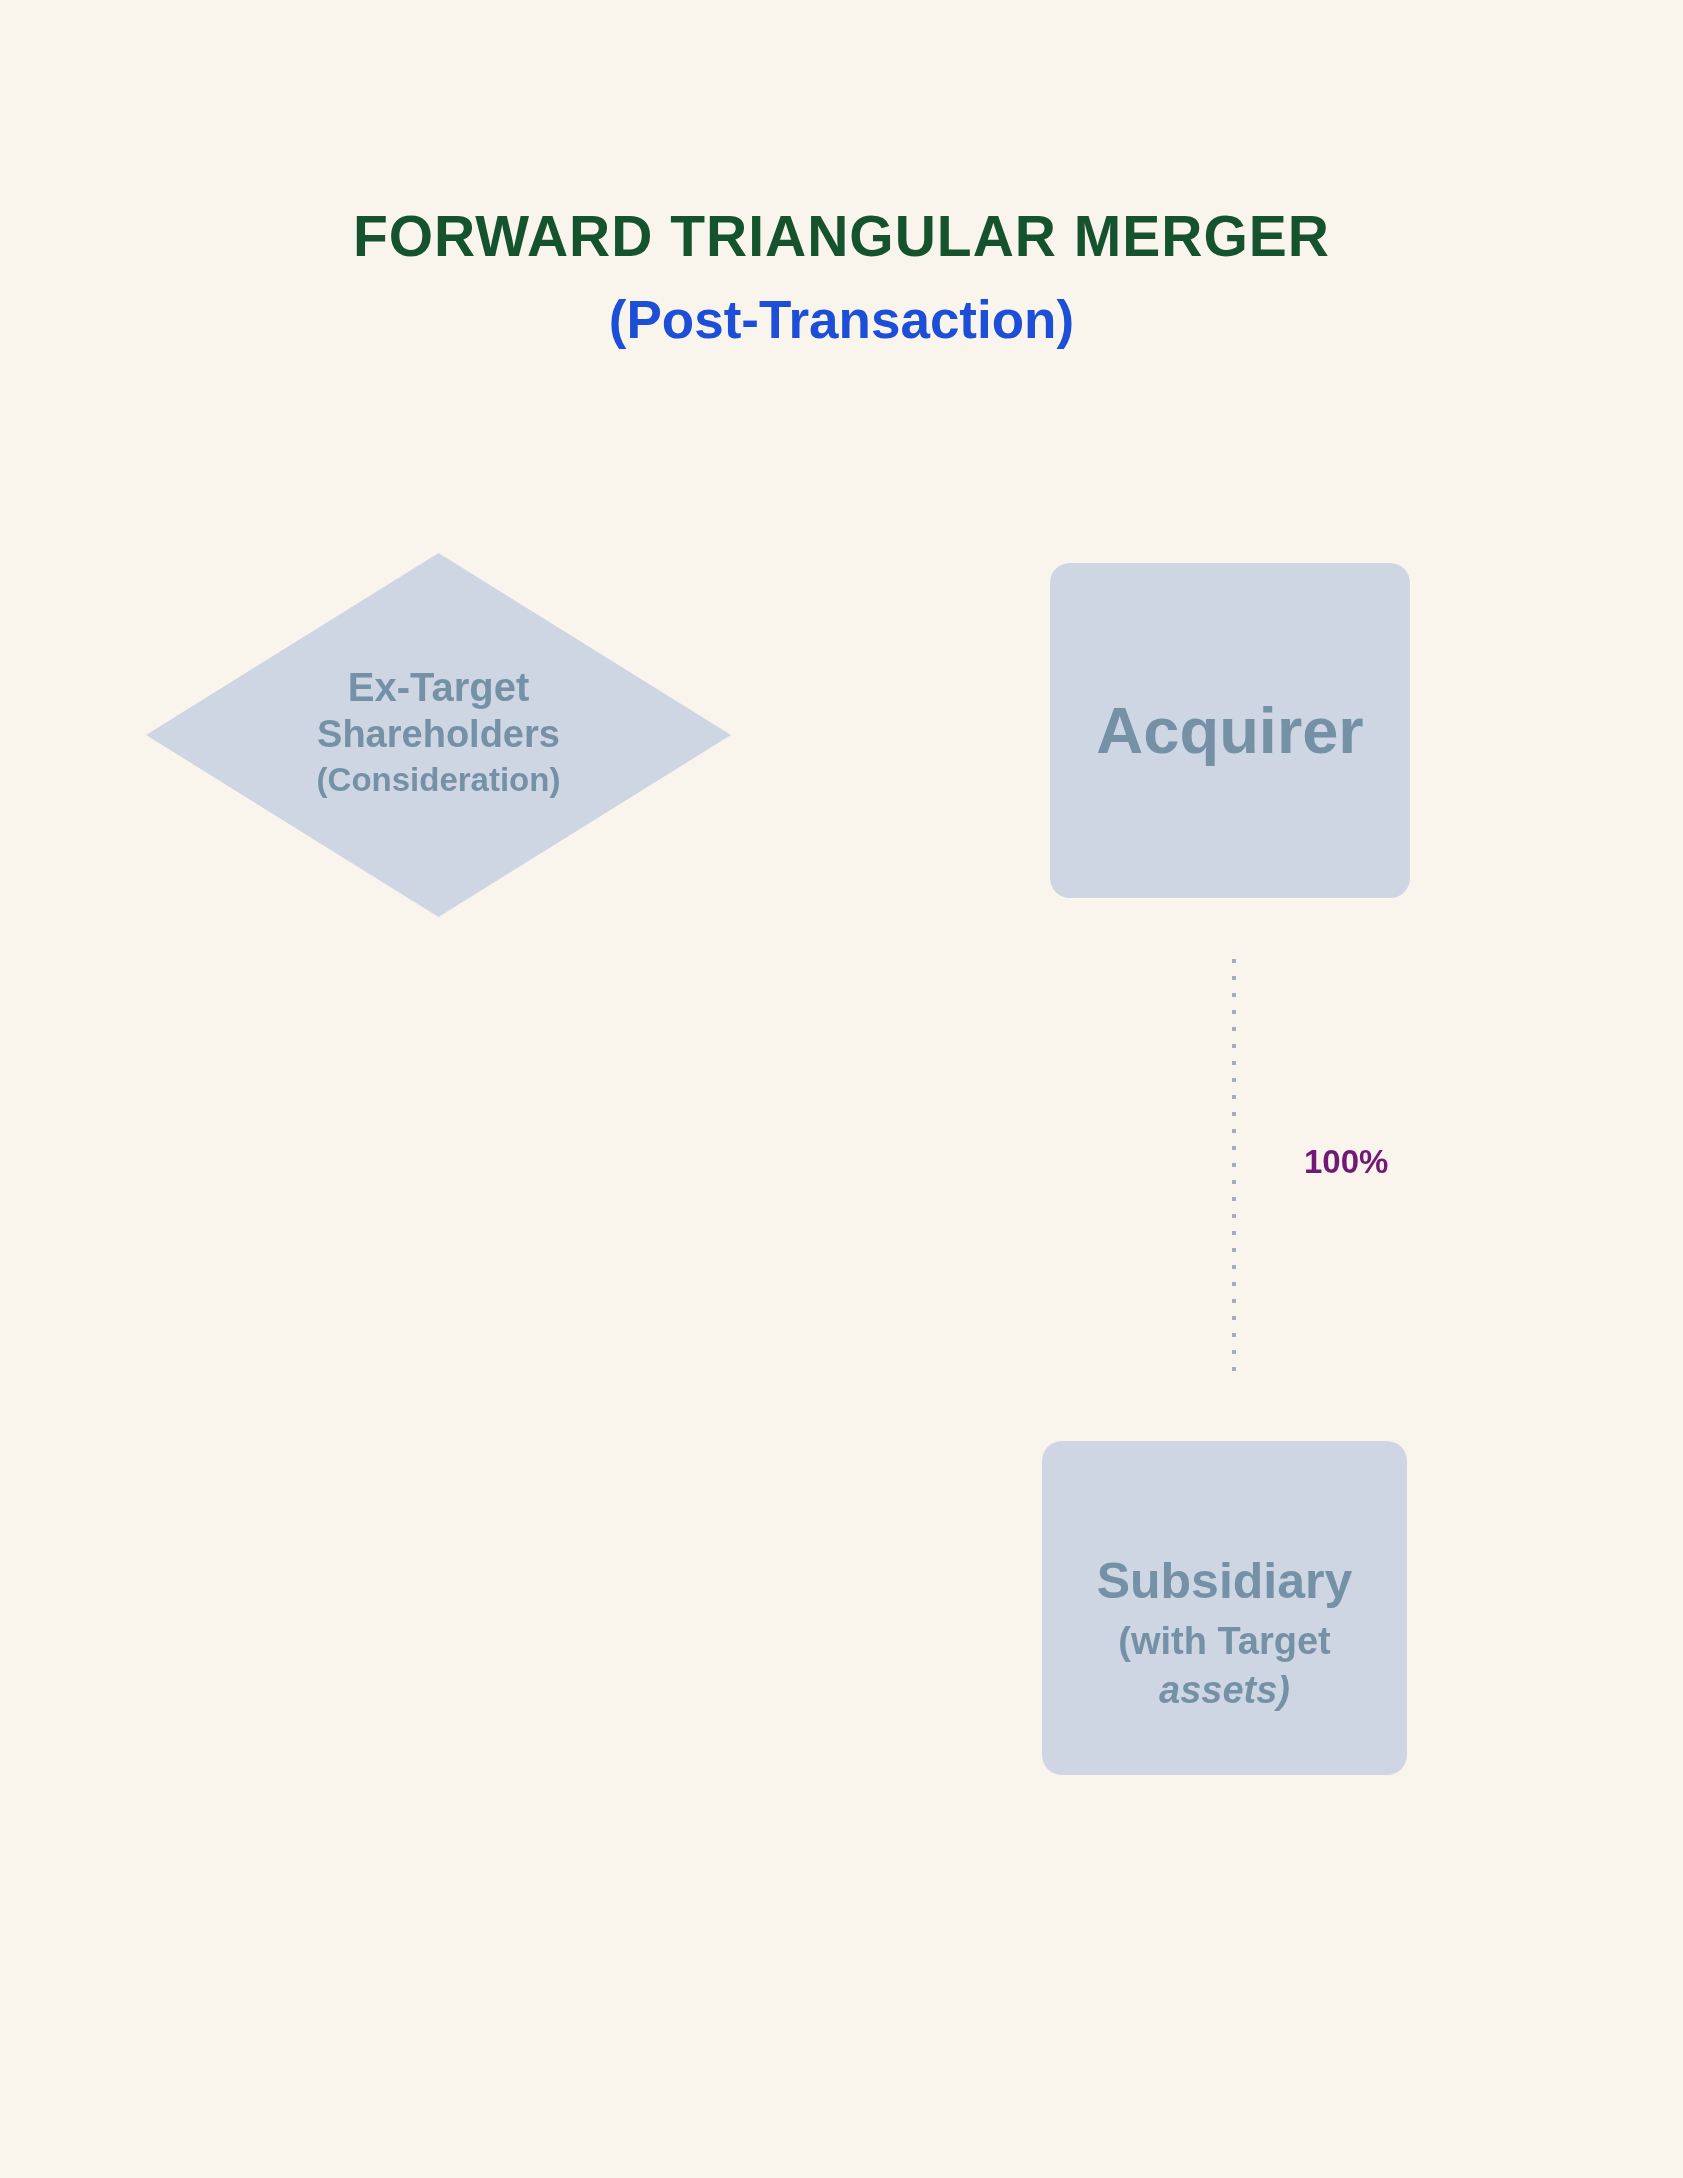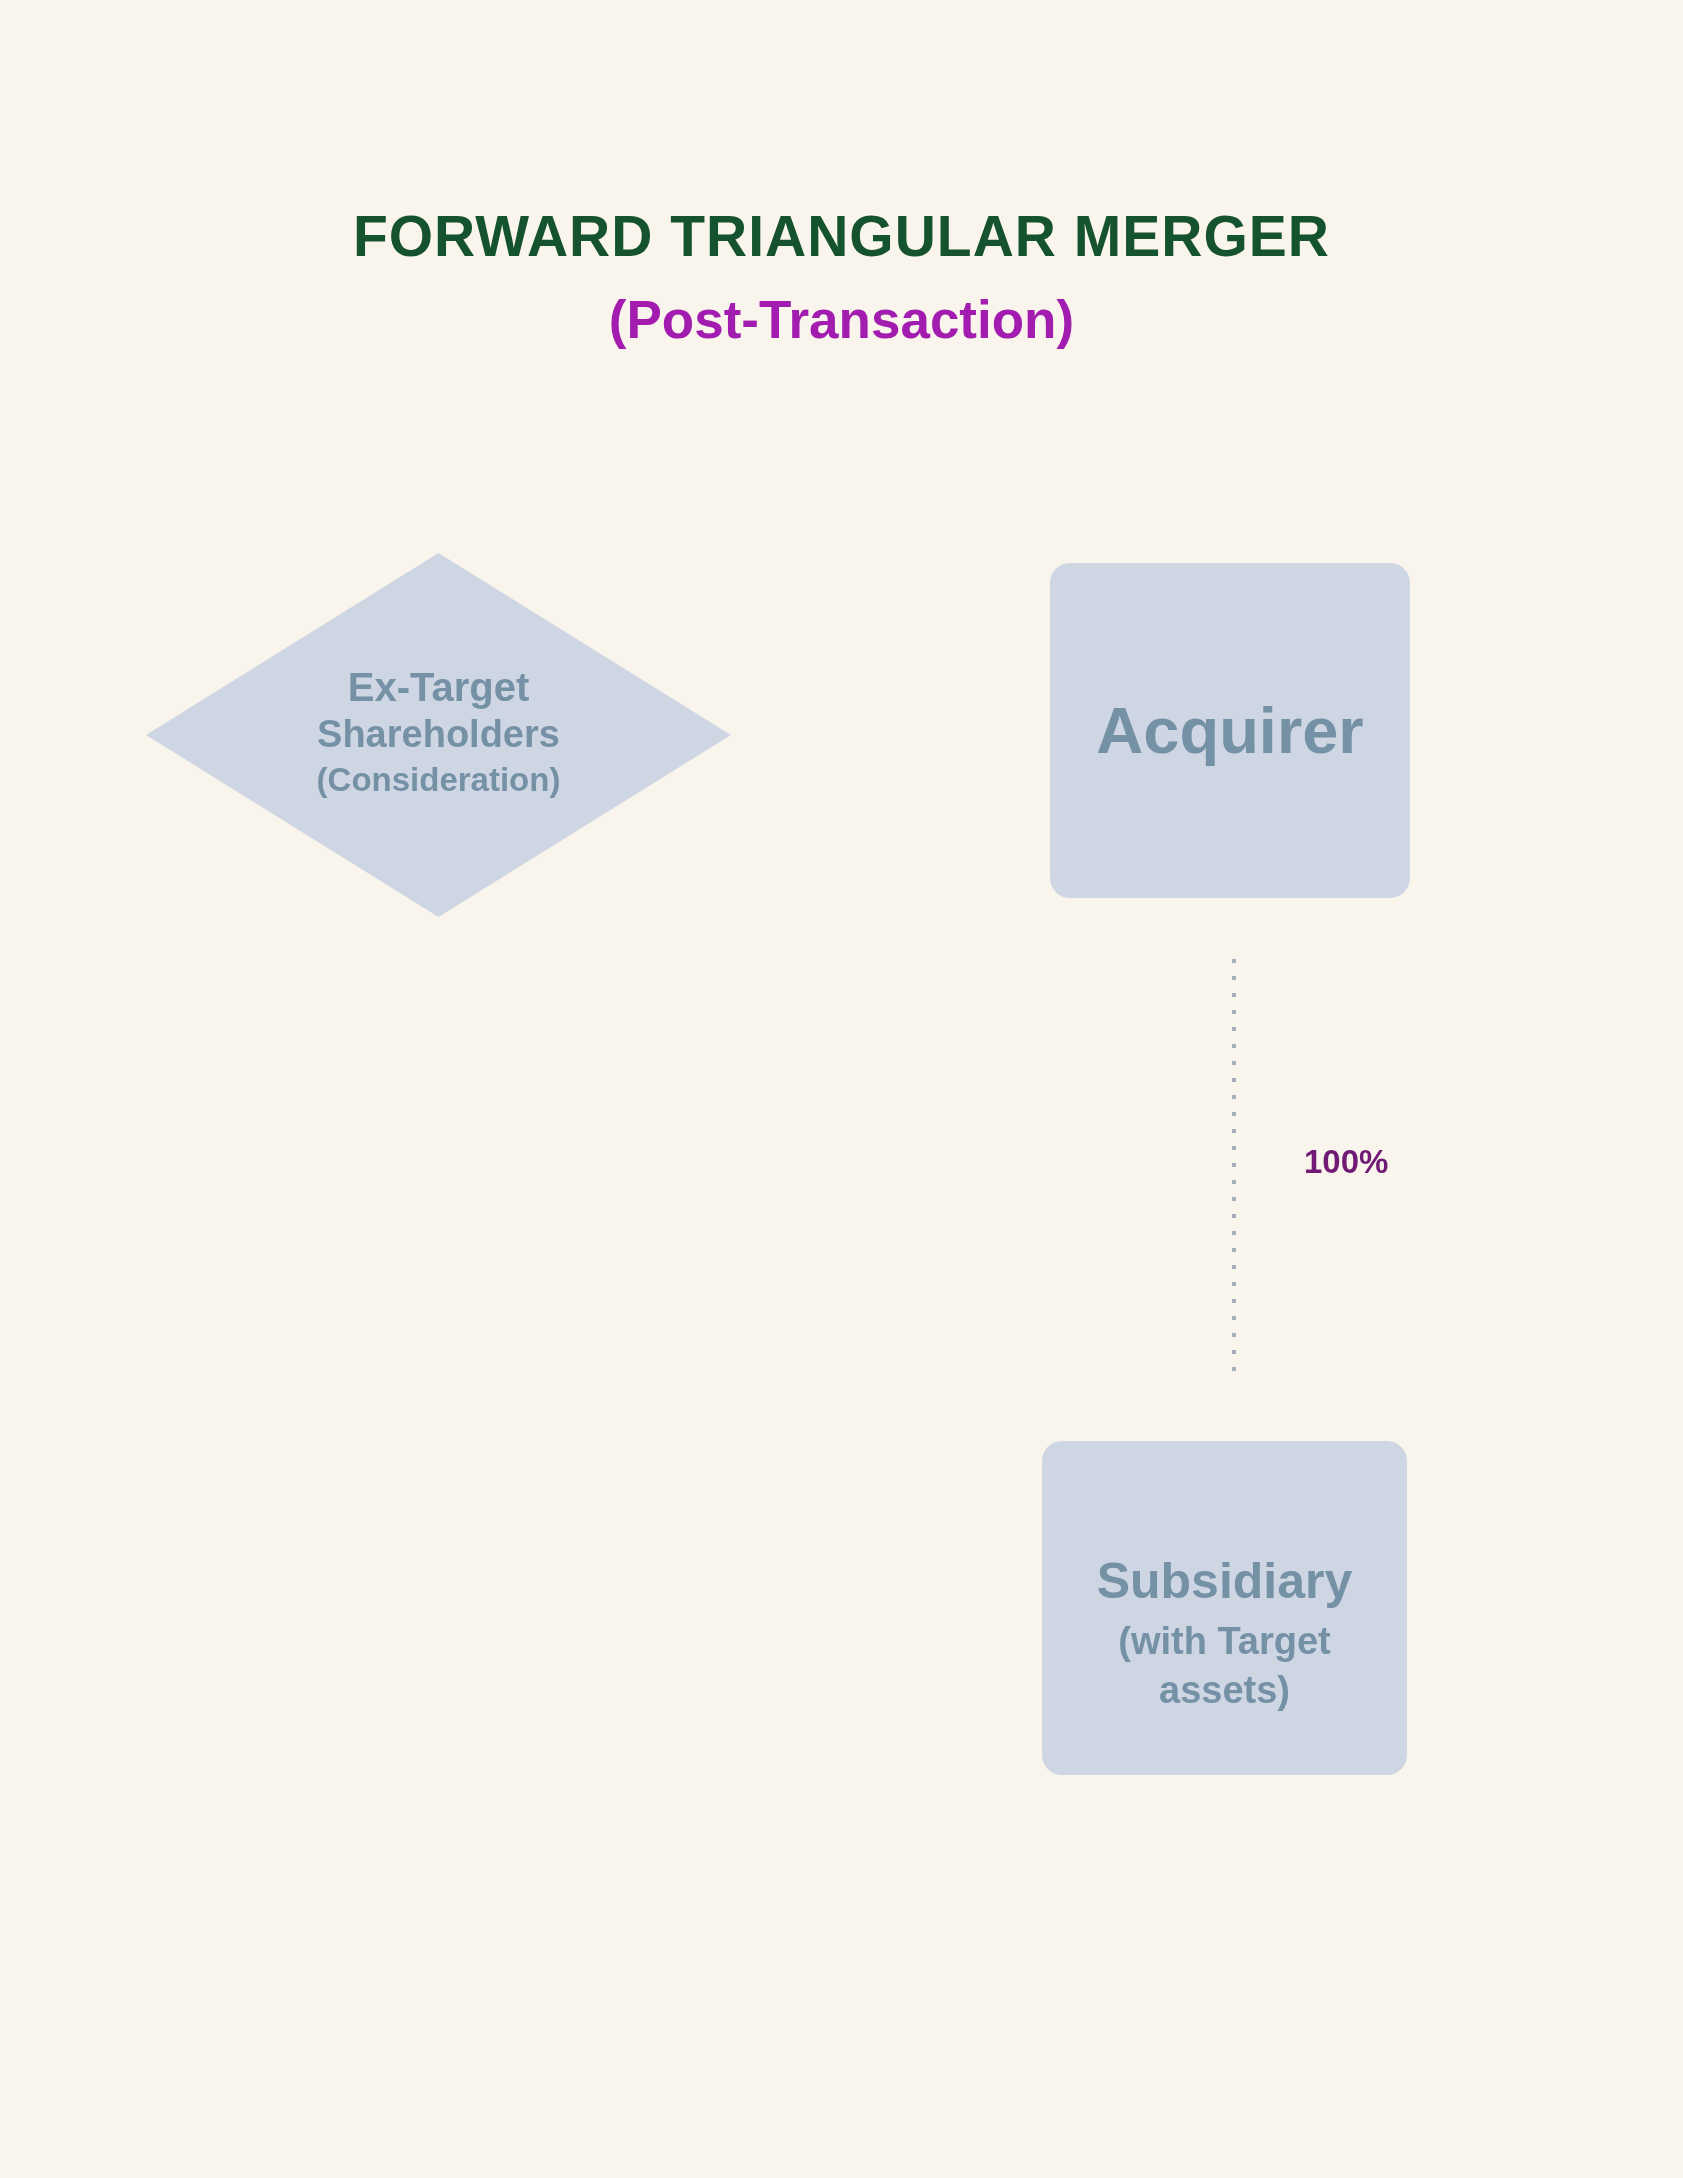--- a/index.html
+++ b/index.html
@@ -23,21 +23,21 @@
     color: #14532d;
     line-height: 1;
   }
   .subtitle {
     position: absolute;
     left: 0; right: 0;
     top: 293px;
     text-align: center;
     font-size: 53px;
     font-weight: bold;
-    color: #a21caf;
+    color: #1d4ed8;
     line-height: 1;
   }
   .diamond {
     position: absolute;
     left: 146px;
     top: 553px;
     width: 585px;
     height: 364px;
     background: #cfd6e3;
     clip-path: polygon(50% 0%, 100% 50%, 50% 100%, 0% 50%);
@@ -84,21 +84,21 @@
     position: absolute;
     left: 1042px;
     width: 365px;
     text-align: center;
     font-weight: bold;
     color: #7591a6;
     line-height: 1;
   }
   .subsidiary-main { top: 1556px; font-size: 50px; }
   .subsidiary-sub-1 { top: 1622px; font-size: 38px; }
-  .subsidiary-sub-2 { top: 1671px; font-size: 38px; }
+  .subsidiary-sub-2 { top: 1671px; font-size: 38px; font-style: italic; }
   .connector {
     position: absolute;
     left: 1232px;
     top: 959px;
     width: 4px;
     height: 425px;
     background-image: repeating-linear-gradient(
       to bottom,
       #a6aebc 0px, #a6aebc 4px,
       transparent 4px, transparent 17px

